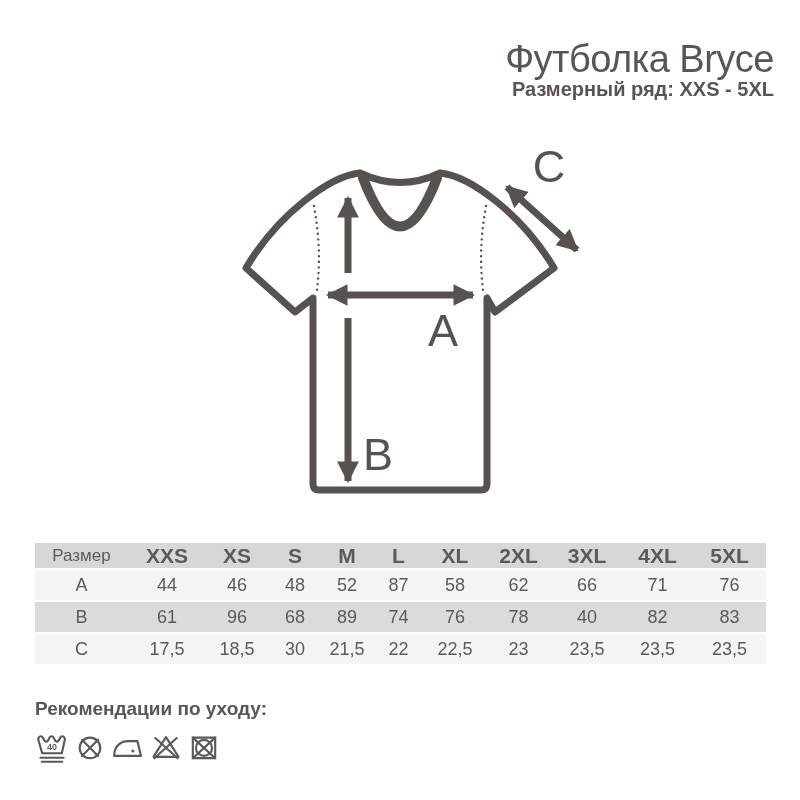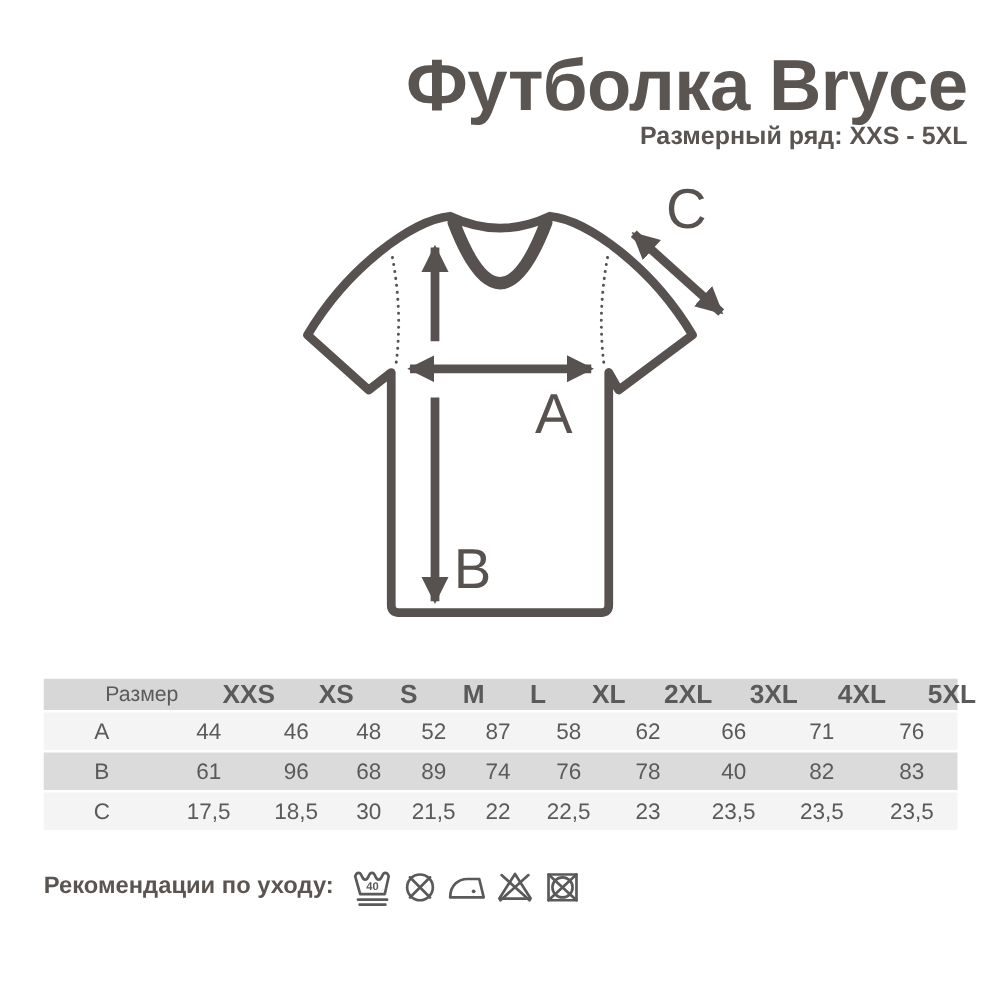--- a/index.html
+++ b/index.html
@@ -1,41 +1,41 @@
 <!DOCTYPE html>
 <html><head>
 <meta charset="utf-8">
 <style>
   html,body{margin:0;padding:0;background:#ffffff;}
   .page{position:relative;width:800px;height:800px;background:#ffffff;overflow:hidden;
         font-family:"Liberation Sans", sans-serif;}
 
   
   .hdr{position:absolute;top:40px;right:26px;text-align:right;color:#5b5552;}
-  .hdr h1{margin:0;font-size:58px;line-height:1;font-weight:700;letter-spacing:-0.5px;}
+  .hdr h1{margin:0;font-size:38px;line-height:1;font-weight:400;letter-spacing:-0.5px;}
   .hdr .sub{margin-top:0;font-size:20px;font-weight:700;}
 
   
   .diagram{position:absolute;left:230px;top:140px;width:360px;height:380px;}
   .diagram svg{display:block;}
   .dletter{font-family:"Liberation Sans",sans-serif;font-size:45px;fill:#57524f;font-weight:400;}
 
   
   .table{position:absolute;left:35px;top:543px;width:731px;color:#5a5a5a;}
   .tr{display:grid;grid-template-columns:93px 78px 62px 54px 50px 53px 60px 67px 70px 71px 73px;
       margin-bottom:2px;}
   .tr>div{display:flex;align-items:center;justify-content:center;font-size:18px;}
-  .tr.head{background:#d7d7d7;height:25px;padding-left:32px;}
+  .tr.head{background:#d7d7d7;height:25px;}
   .tr.head>div{font-size:21px;font-weight:700;}
   .tr.head>div:first-child{font-weight:400;font-size:17px;}
   .tr.data{height:30px;background:#f4f4f4;}
   .tr.data.alt{background:#dbdbdb;}
 
   
-  .care{position:absolute;left:35px;top:690px;display:flex;align-items:flex-start;}
+  .care{position:absolute;left:35px;top:690px;display:flex;align-items:flex-start;flex-direction:column;}
   .care-label{font-size:19px;font-weight:700;color:#5b5552;line-height:38px;margin-right:14px;white-space:nowrap;}
   .care-icons{display:flex;align-items:flex-end;gap:4px;}
   .care-icons svg{width:34px;height:38px;display:block;}
   .cicon{stroke:#5a5a5a;stroke-width:2.4;fill:none;stroke-linejoin:round;stroke-linecap:round;}
   .cnum{font-family:"Liberation Sans",sans-serif;font-size:10px;fill:#5a5a5a;font-weight:700;}
 </style>
 </head>
 <body>
 
 <div class="page">

